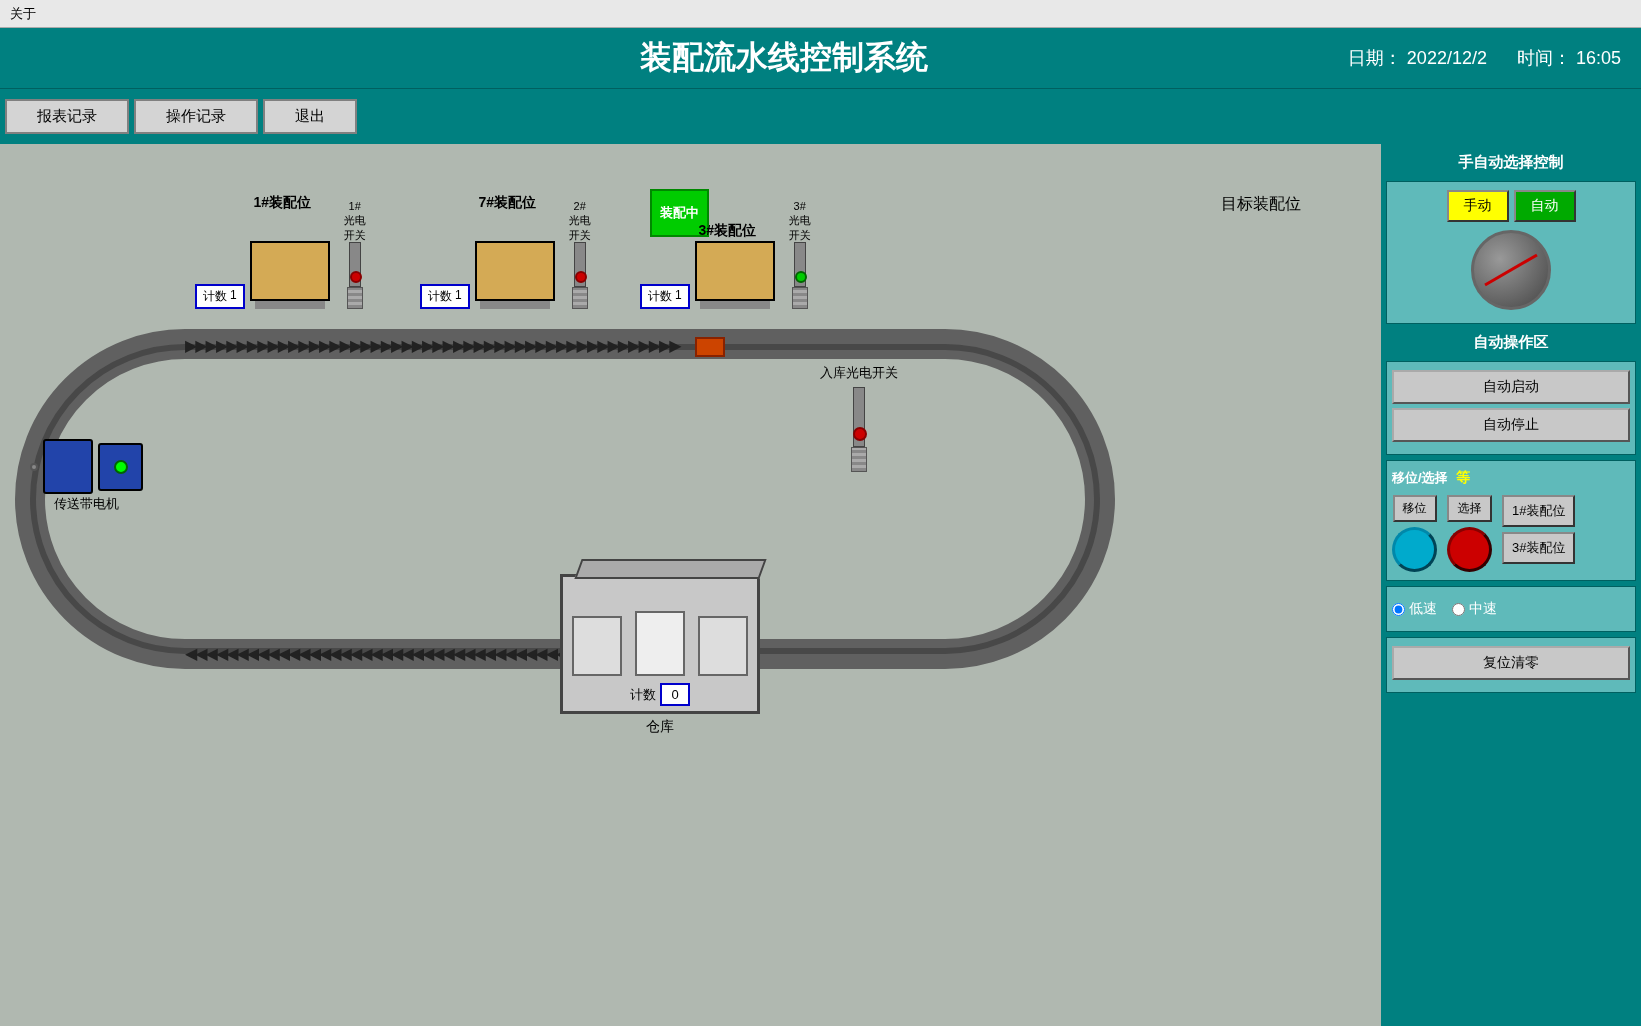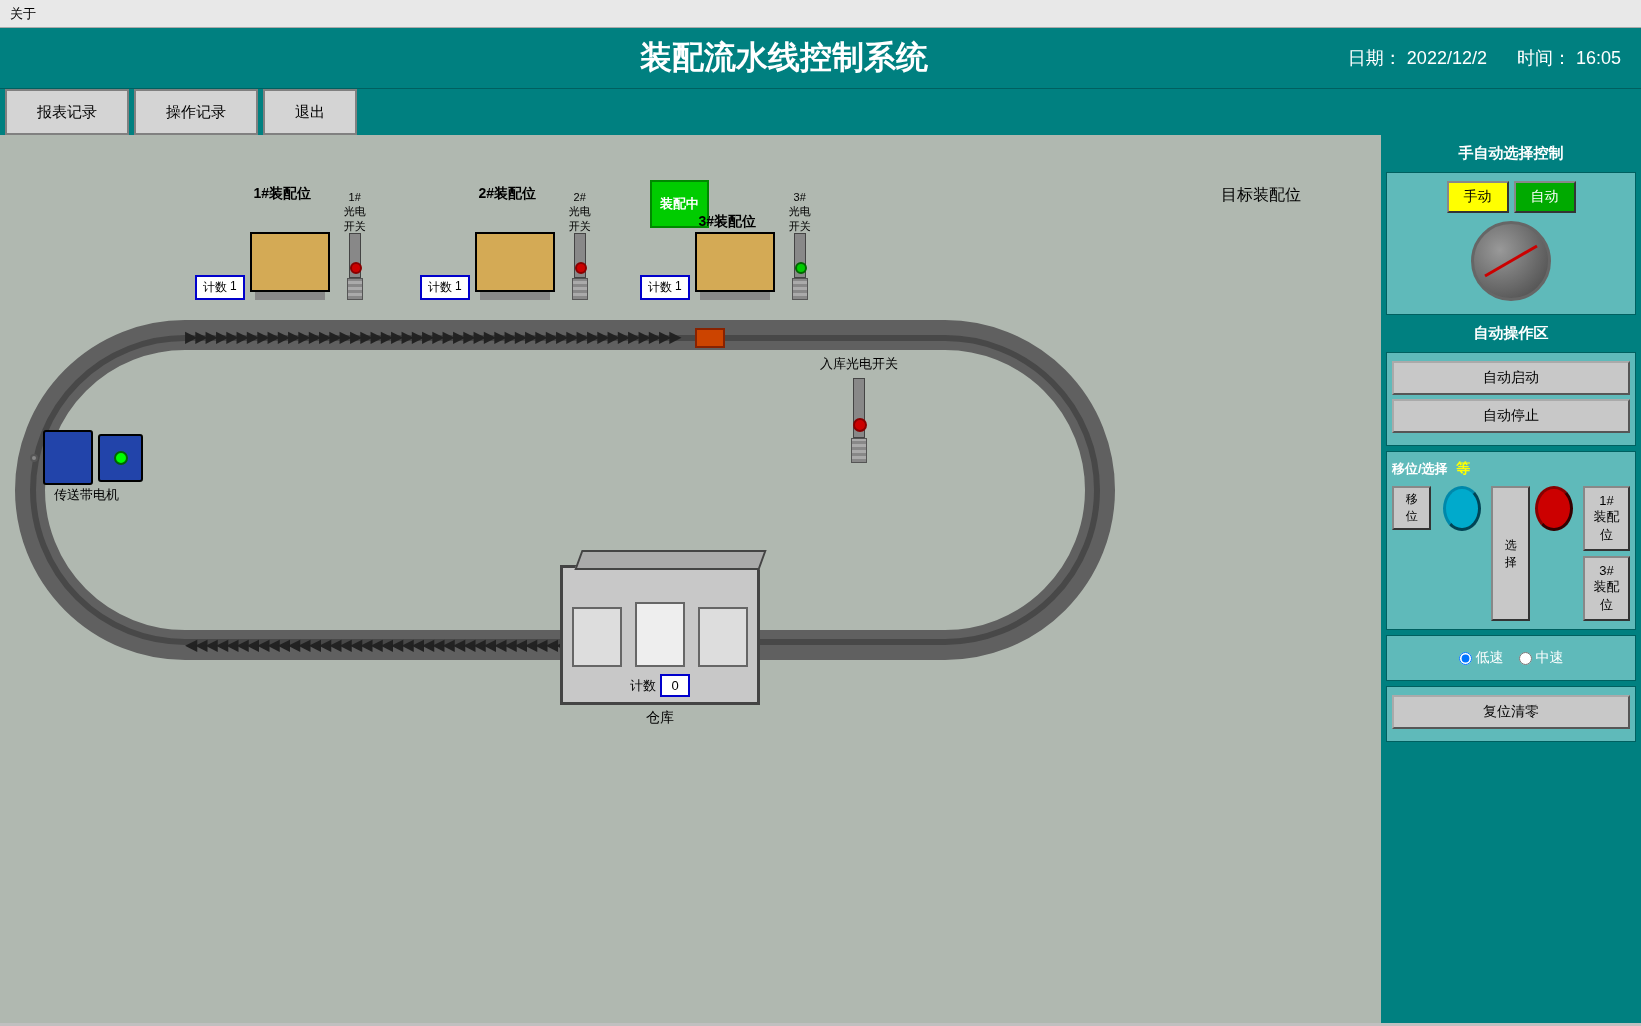--- a/index.html
+++ b/index.html
@@ -37,22 +37,23 @@
       display: flex;
       gap: 30px;
       font-size: 18px;
       color: white;
       white-space: nowrap;
     }
     
     
     .nav-bar {
       background: #008080;
-      height: 47px;
-      display: flex;
+      height: 56px;
+      display: flex;
+      align-items: center;
       padding: 0 5px;
       gap: 5px;
       border-top: 1px solid #006060;
     }
     .nav-btn {
       background: #d4d4d4;
       border: 2px solid #808080;
       padding: 6px 30px;
       font-size: 15px;
       cursor: pointer;
@@ -192,21 +193,20 @@
       padding: 5px 8px;
       font-size: 13px;
       cursor: pointer;
       font-family: 'SimHei', '黑体', Arial, sans-serif;
     }
     
     
     .speed-row {
       display: flex;
       gap: 15px;
-      justify-content: center;
       align-items: center;
       padding: 5px 0;
     }
     .radio-label {
       display: flex;
       align-items: center;
       gap: 4px;
       color: white;
       font-size: 14px;
       cursor: pointer;
@@ -428,21 +428,21 @@
           <div style="font-size:11px; line-height:1.3; text-align:center; color:#000; width:30px;">1#<br>光电<br>开关</div>
           <div style="width:12px; height:45px; background:#888; border:1px solid #444; position:relative;">
             <div style="width:12px; height:12px; border-radius:50%; background:#cc0000; border:2px solid #880000; position:absolute; bottom:3px; left:0px;"></div>
           </div>
           <div style="width:16px; height:22px; background:repeating-linear-gradient(0deg, #888 0px, #888 3px, #aaa 3px, #aaa 6px); border:1px solid #555;"></div>
         </div>
       </div>
     </div>
 
     <div class="workstation" style="left:420px; top:50px;">
-      <div class="station-label">2#装配位</div>
+      <div class="station-label">7#装配位</div>
       <div style="margin-top:5px; display:flex; align-items:flex-end; gap:5px;">
         <div class="count-box">
           <span>计数</span>
           <span>1</span>
         </div>
         <div style="position:relative;">
           <div class="table-top"></div>
           <div class="table-leg" style="margin:0 auto; width:70px;"></div>
         </div>
 
@@ -563,26 +563,26 @@
     <div class="panel-section">
 
       <div style="display:flex; align-items:flex-start; gap:8px;">
         <div style="color:white; font-size:13px; font-weight:bold; white-space:nowrap;">
           <span>移位/选择</span>
           <span class="equal-label">等</span>
         </div>
       </div>
       <div style="display:flex; gap:10px; margin-top:8px;">
 
-        <div style="display:flex; flex-direction:row; align-items:flex-start; gap:12px;">
+        <div style="display:flex; flex-direction:column; align-items:center; gap:5px;">
           <button class="small-btn">移位</button>
           <div class="circle-btn-blue"></div>
         </div>
 
-        <div style="display:flex; flex-direction:row; gap:5px;">
+        <div style="display:flex; flex-direction:column; gap:5px;">
           <button class="small-btn">选择</button>
           <div class="circle-btn-red"></div>
         </div>
         <div style="display:flex; flex-direction:column; gap:5px;">
           <button class="dest-btn">1#装配位</button>
           <button class="dest-btn">3#装配位</button>
         </div>
       </div>
     </div>
 

